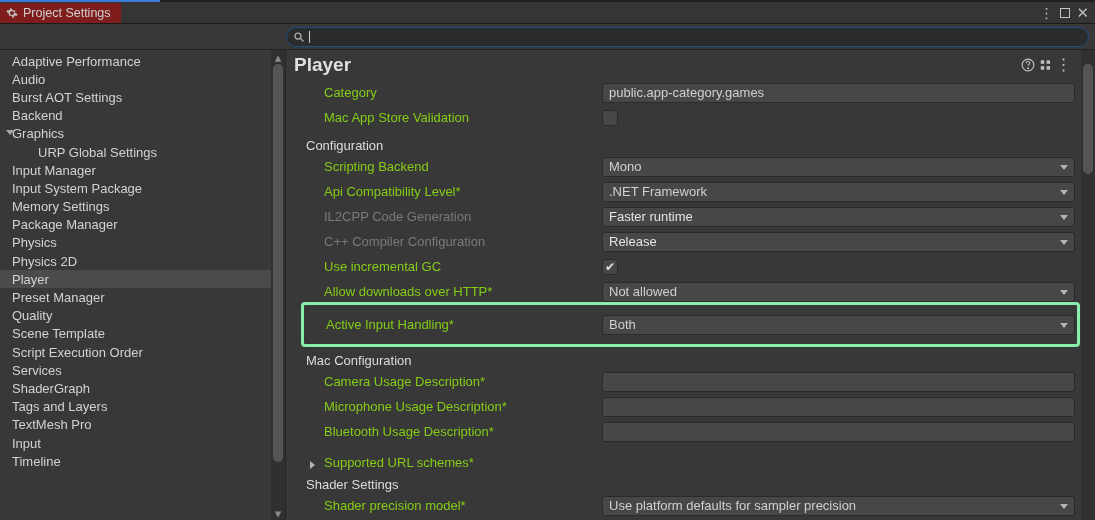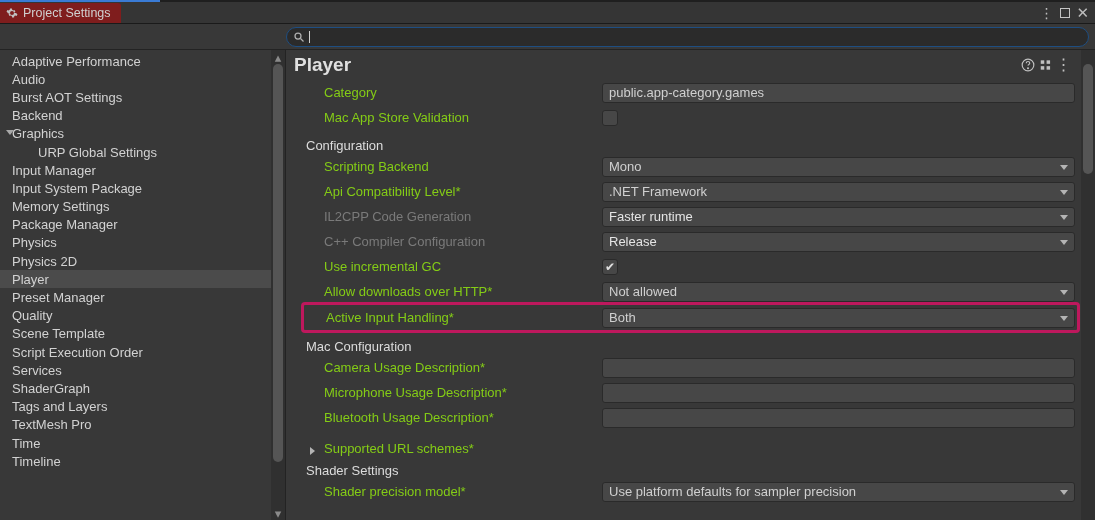--- a/index.html
+++ b/index.html
@@ -130,25 +130,25 @@
   .main-header-spacer { flex: 1; }
   .hdr-btn { width: 18px; height: 18px; display: flex; align-items: center; justify-content: center; color: #c0c0c0; cursor: pointer; }
   .hdr-dots { font-size: 16px; line-height: 1; letter-spacing: 1px; }
 
   .fields { padding: 0 6px 0 20px; }
   .row {
     display: flex; align-items: center;
     height: 25px;
   }
   .row.highlight {
-    border: 3px solid #be185d;
+    border: 3px solid #86efac;
     border-radius: 4px;
     margin: -2px -5px -2px -5px;
     padding: 0 2px 0 2px;
-    height: 31px;
+    height: 45px;
   }
   .lbl {
     width: 296px;
     padding-left: 18px;
     color: #84cc16;
     white-space: nowrap; overflow: hidden; text-overflow: ellipsis;
   }
   .row.highlight .lbl { width: 296px; padding-left: 20px; }
   .lbl.dim { color: #7a7a7a; }
   .lbl.foldout { padding-left: 18px; position: relative; margin-top: 12px; }
@@ -310,21 +310,21 @@
         <div class="sb-item">
           <span>ShaderGraph</span>
         </div>
         <div class="sb-item">
           <span>Tags and Layers</span>
         </div>
         <div class="sb-item">
           <span>TextMesh Pro</span>
         </div>
         <div class="sb-item">
-          <span>Time</span>
+          <span>Input</span>
         </div>
         <div class="sb-item">
           <span>Timeline</span>
         </div>
       </div>
     <div class="sb-scrollbar">
       <div class="sb-scroll-up">▴</div>
       <div class="sb-scroll-track">
           <div class="sb-scroll-thumb"></div>
         </div>

